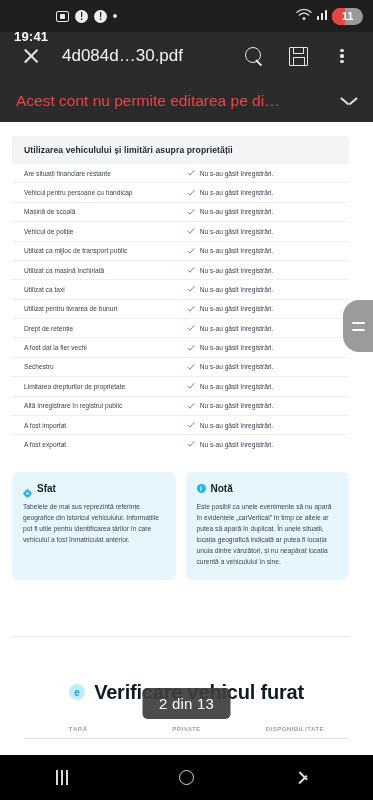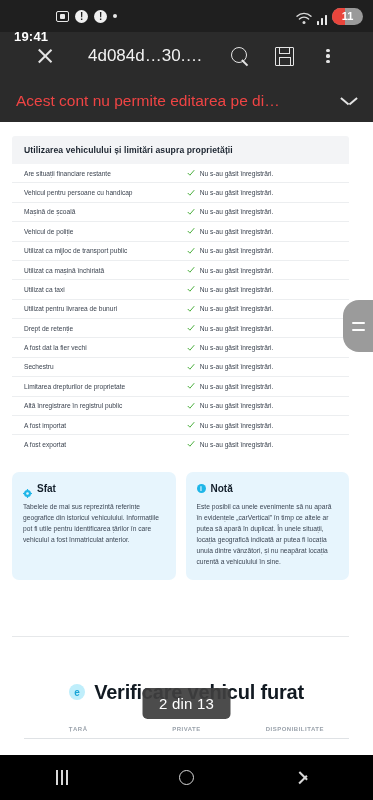--- a/index.html
+++ b/index.html
@@ -12,21 +12,21 @@
   #app { position: relative; width: 373px; height: 800px; background: #ffffff; }
 
   
   .statusbar {
     height: 32px; background: #1f1f1f; color: #ffffff;
     display: flex; align-items: center; padding: 0 10px 0 14px;
   }
   .status-time { font-size: 13px; font-weight: bold; letter-spacing: .2px; margin-top: 40px; }
   .status-left-icons { display: flex; align-items: center; gap: 6px; margin-left: 8px; }
   .status-spacer { flex: 1; }
-  .status-right { display: flex; align-items: flex-end; gap: 5px; }
+  .status-right { display: flex; align-items: flex-start; gap: 5px; }
   .ico-shot {
     width: 13px; height: 11px; border: 1.4px solid #e8e8e8; border-radius: 2px;
     position: relative;
   }
   .ico-shot::after {
     content:""; position:absolute; left:3px; top:2px; width:5px; height:5px;
     background:#e8e8e8; border-radius:1px;
   }
   .ico-excl {
     width: 13px; height: 13px; border-radius: 50%; background: #f0f0f0;
@@ -45,21 +45,21 @@
     display: flex; align-items: center; border-radius: 9px; overflow: hidden;
     background: #9a9a9a; height: 17px; min-width: 31px; position: relative;
   }
   .battery .fill { position:absolute; left:0; top:0; bottom:0; width: 42%; background:#e8453c; }
   .battery .lvl { position: relative; width: 100%; text-align: center; color: #fff;
     font-size: 11px; font-weight: bold; padding: 0 6px; }
 
   
   .toolbar {
     height: 48px; background: #2b2b2b; color: #fff;
-    display: flex; align-items: center; padding: 0 28px; gap: 16px;
+    display: flex; align-items: center; padding: 0 14px; gap: 4px;
   }
   .tb-btn { width: 34px; height: 34px; display:flex; align-items:center; justify-content:center; }
   .tb-title {
     flex: 1; font-size: 17px; color: #f2f2f2; margin-left: 10px;
     white-space: nowrap; overflow: hidden; text-overflow: ellipsis;
   }
   .tb-right { display:flex; align-items:center; gap: 10px; }
   .x-icon { width:18px; height:18px; position:relative; }
   .x-icon::before, .x-icon::after {
     content:""; position:absolute; left:50%; top:0; width:1.6px; height:18px;

